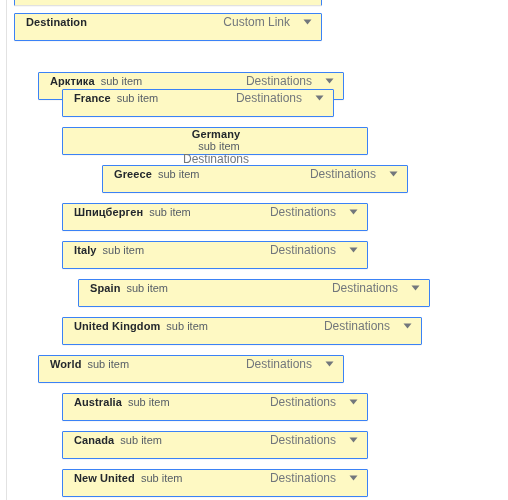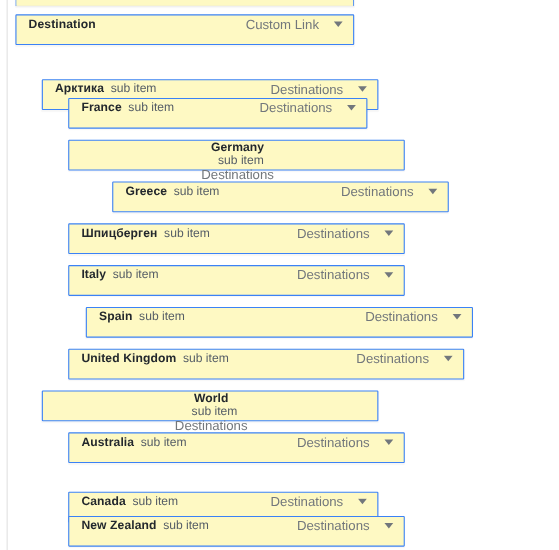--- a/index.html
+++ b/index.html
@@ -188,21 +188,21 @@
       <span class="item-title">United Kingdom</span>
       <span class="item-subtext">sub item</span>
       <span class="spacer"></span>
       <span class="item-type">Destinations</span>
       <span class="toggle-arrow">
         <svg width="9" height="6" viewBox="0 0 9 6" aria-hidden="true">
           <path d="M0.5 0.5 L8.5 0.5 L4.5 5.5 Z" fill="#72777c"></path>
         </svg>
       </span>
     </div>
-    <div class="menu-item" style="left: 38px; top: 355px; width: 306px; flex-direction: column;">
+    <div class="menu-item" style="left: 38px; top: 355px; width: 306px;">
       <span class="item-title">World</span>
       <span class="item-subtext">sub item</span>
       <span class="spacer"></span>
       <span class="item-type">Destinations</span>
       <span class="toggle-arrow">
         <svg width="9" height="6" viewBox="0 0 9 6" aria-hidden="true">
           <path d="M0.5 0.5 L8.5 0.5 L4.5 5.5 Z" fill="#72777c"></path>
         </svg>
       </span>
     </div>
@@ -210,33 +210,33 @@
       <span class="item-title">Australia</span>
       <span class="item-subtext">sub item</span>
       <span class="spacer"></span>
       <span class="item-type">Destinations</span>
       <span class="toggle-arrow">
         <svg width="9" height="6" viewBox="0 0 9 6" aria-hidden="true">
           <path d="M0.5 0.5 L8.5 0.5 L4.5 5.5 Z" fill="#72777c"></path>
         </svg>
       </span>
     </div>
-    <div class="menu-item" style="left: 62px; top: 431px; width: 282px; margin-top: 16px;">
+    <div class="menu-item" style="left: 62px; top: 431px; width: 306px;">
       <span class="item-title">Canada</span>
       <span class="item-subtext">sub item</span>
       <span class="spacer"></span>
       <span class="item-type">Destinations</span>
       <span class="toggle-arrow">
         <svg width="9" height="6" viewBox="0 0 9 6" aria-hidden="true">
           <path d="M0.5 0.5 L8.5 0.5 L4.5 5.5 Z" fill="#72777c"></path>
         </svg>
       </span>
     </div>
     <div class="menu-item" style="left: 62px; top: 469px; width: 306px;">
-      <span class="item-title">New Zealand</span>
+      <span class="item-title">New United</span>
       <span class="item-subtext">sub item</span>
       <span class="spacer"></span>
       <span class="item-type">Destinations</span>
       <span class="toggle-arrow">
         <svg width="9" height="6" viewBox="0 0 9 6" aria-hidden="true">
           <path d="M0.5 0.5 L8.5 0.5 L4.5 5.5 Z" fill="#72777c"></path>
         </svg>
       </span>
     </div>
   </div>

